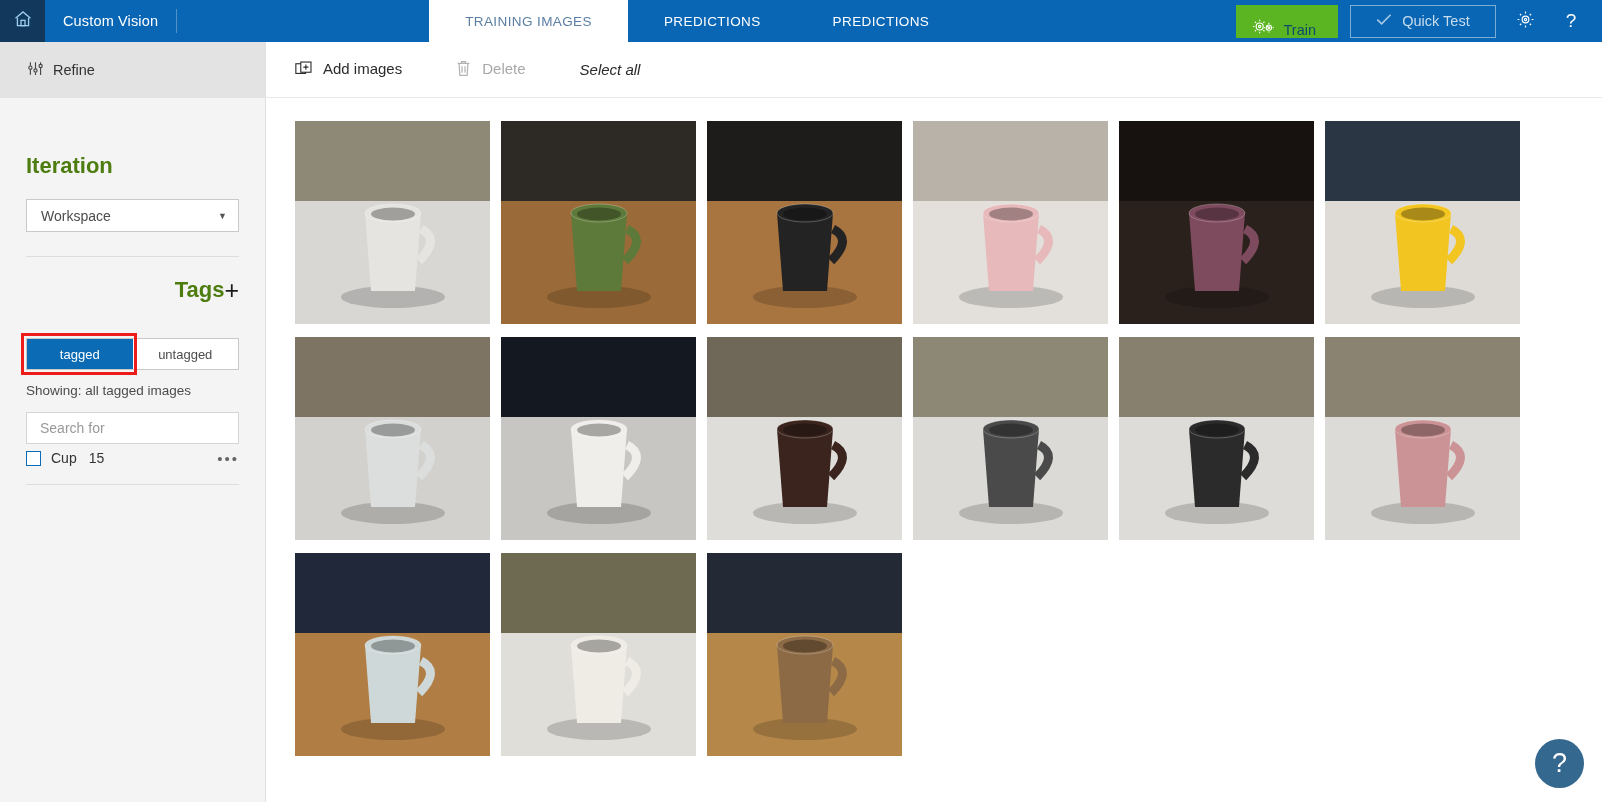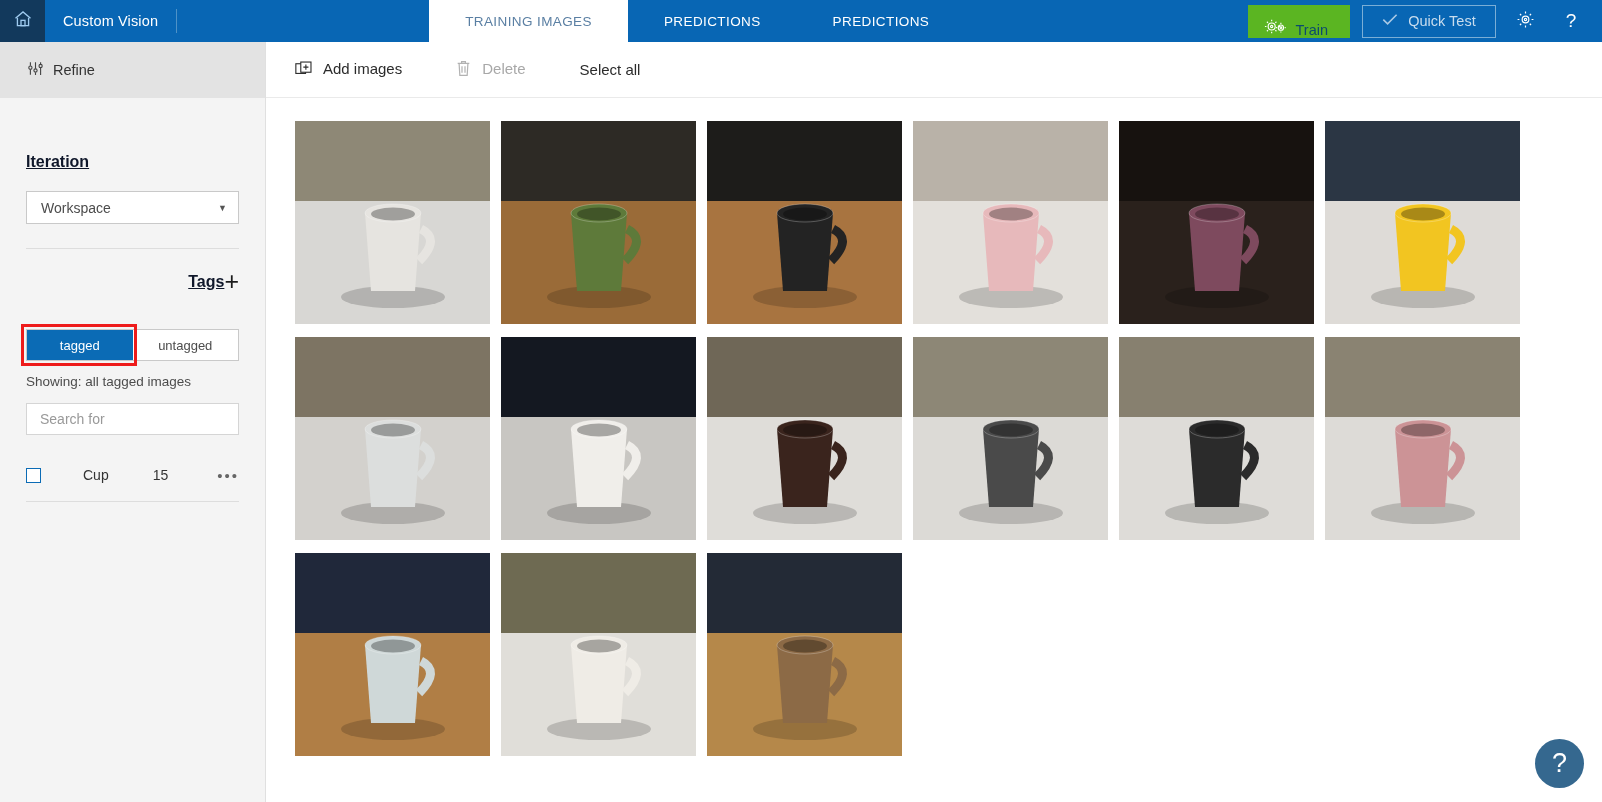--- a/index.html
+++ b/index.html
@@ -53,21 +53,21 @@
     padding-right: 14px; gap: 12px;
   }
   .train-btn {
     display: flex; align-items: flex-end; gap: 9px;
     height: 33px; padding: 0 22px 0 16px;
     background: #5bb522; color: #0c4a6e;
     font-size: 14.5px; cursor: pointer; border: none;
   }
   .quicktest-btn {
     display: flex; align-items: center; justify-content: center; gap: 10px;
-    height: 33px; width: 134px;
+    height: 33px; width: 146px;
     border: 1px solid #7aaed6; background: transparent;
     color: #c9ddee; font-size: 14.5px; cursor: pointer;
   }
   .icon-btn {
     width: 34px; height: 34px;
     display: flex; align-items: center; justify-content: center;
     cursor: pointer; color: #ffffff;
   }
   .qmark { font-size: 19px; color: #ffffff; }
 
@@ -80,23 +80,22 @@
   }
   .refine-bar {
     height: 56px; background: #e3e3e3;
     display: flex; align-items: center; gap: 9px;
     padding-left: 27px;
     color: #333333; font-size: 14.5px;
     cursor: pointer;
   }
   .side-body { padding: 0 26px; }
   .side-h {
-    font-size: 16px; font-weight: bold; color: #0f172a;
+    font-size: 22px; font-weight: bold; color: #4d7c0f;
     margin-top: 55px;
-    text-decoration: underline;
   }
   .select {
     margin-top: 20px; height: 33px;
     background: #ffffff; border: 1px solid #c9c9c9;
     display: flex; align-items: center; justify-content: space-between;
     padding: 0 11px 0 14px;
     font-size: 14px; color: #4c4c4c;
     cursor: pointer;
   }
   .select .caret { font-size: 9px; color: #555555; }
@@ -134,22 +133,22 @@
     background: #ffffff; border: 1px solid #d5d5d5;
     display: flex; align-items: center; padding: 0 13px;
   }
   .search-box input {
     border: none; outline: none; width: 100%;
     font-family: "Liberation Sans", sans-serif;
     font-size: 14px; color: #333333; background: transparent;
   }
   .search-box input::placeholder { color: #999999; }
   .tag-item {
-    margin-top: 32px; display: flex; align-items: center;
-    font-size: 14px; color: #333333; gap: 32px;
+    margin-top: 6px; display: flex; align-items: center;
+    font-size: 14px; color: #333333;
   }
   .cbox {
     width: 15px; height: 15px; border: 1.6px solid #0b6bb5;
     background: #ffffff; margin-right: 10px; cursor: pointer; flex: none;
   }
   .tag-name { margin-right: 12px; }
   .tag-count { color: #333333; }
   .tag-more {
     margin-left: auto; color: #666666; letter-spacing: 2px;
     font-size: 15px; cursor: pointer; line-height: .6;
@@ -164,21 +163,21 @@
   .toolbar {
     height: 56px; border-bottom: 1px solid #eaeaea;
     display: flex; align-items: center; padding-left: 29px;
   }
   .tb-item {
     display: flex; gap: 11px;
     font-size: 15px; color: #2b2b2b; cursor: pointer;
     margin-right: 54px;
   }
   .tb-item.disabled { color: #a8a8a8; cursor: default; }
-  .tb-item.plain { margin-right: 0; }
+  .tb-item.plain { margin-right: 0; font-style: italic; }
 
   .grid {
     padding: 23px 0 0 29px;
     display: flex; flex-wrap: wrap;
     gap: 13px 11px;
     width: 1300px;
   }
   .thumb {
     width: 195px; height: 203px;
     cursor: pointer; position: relative; overflow: hidden;

